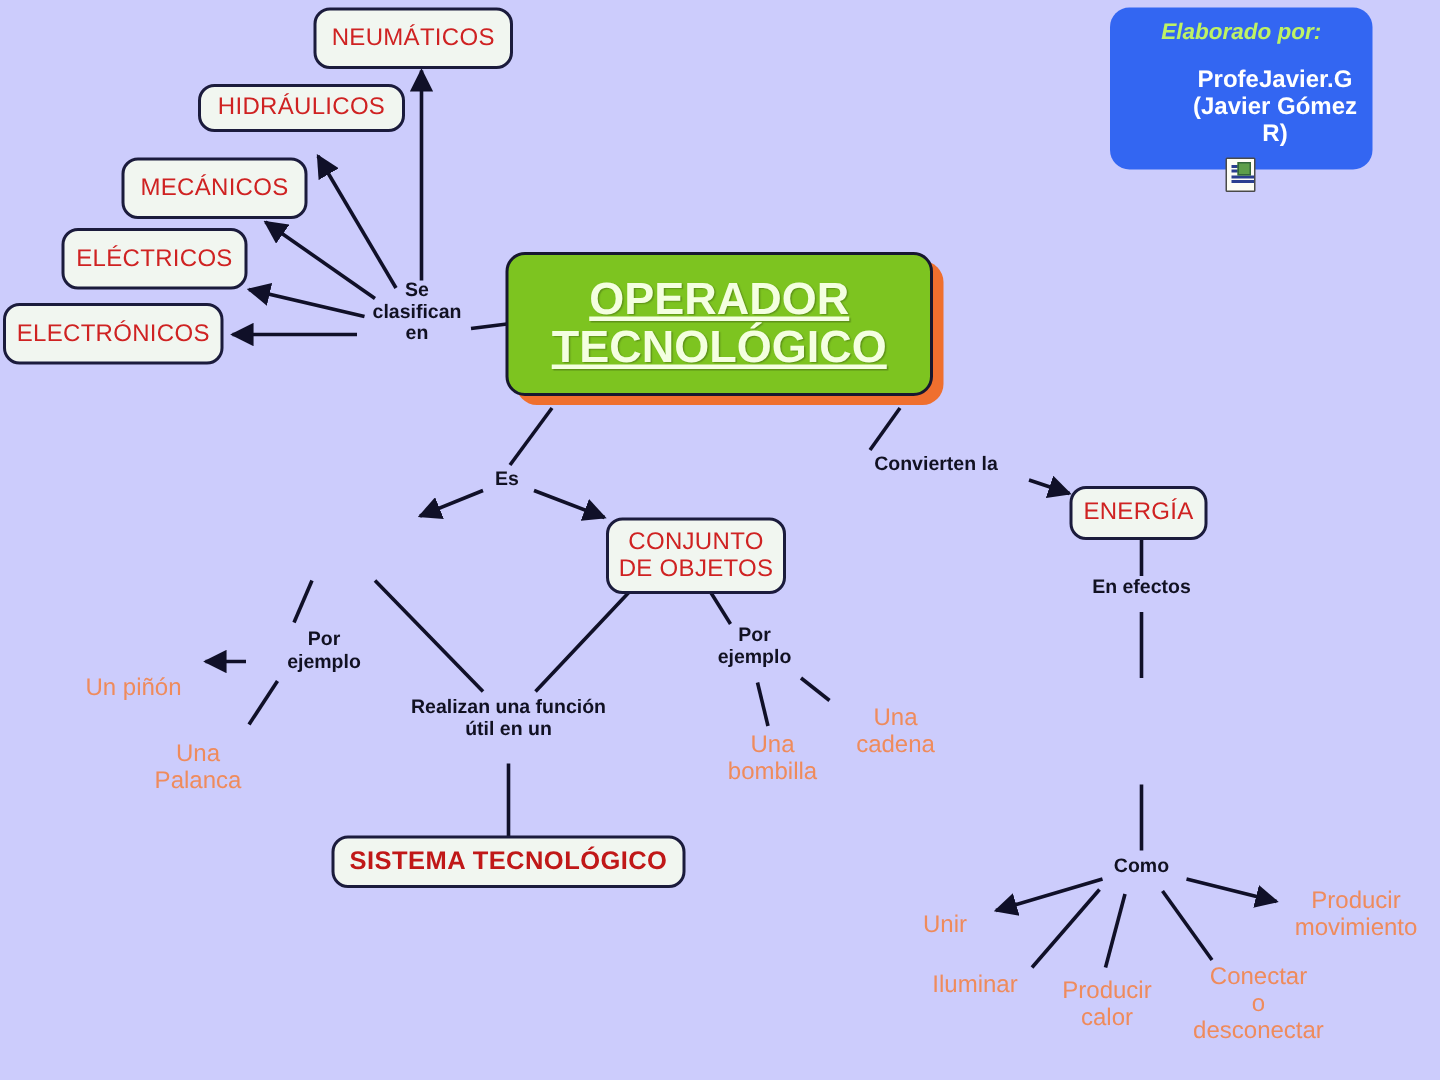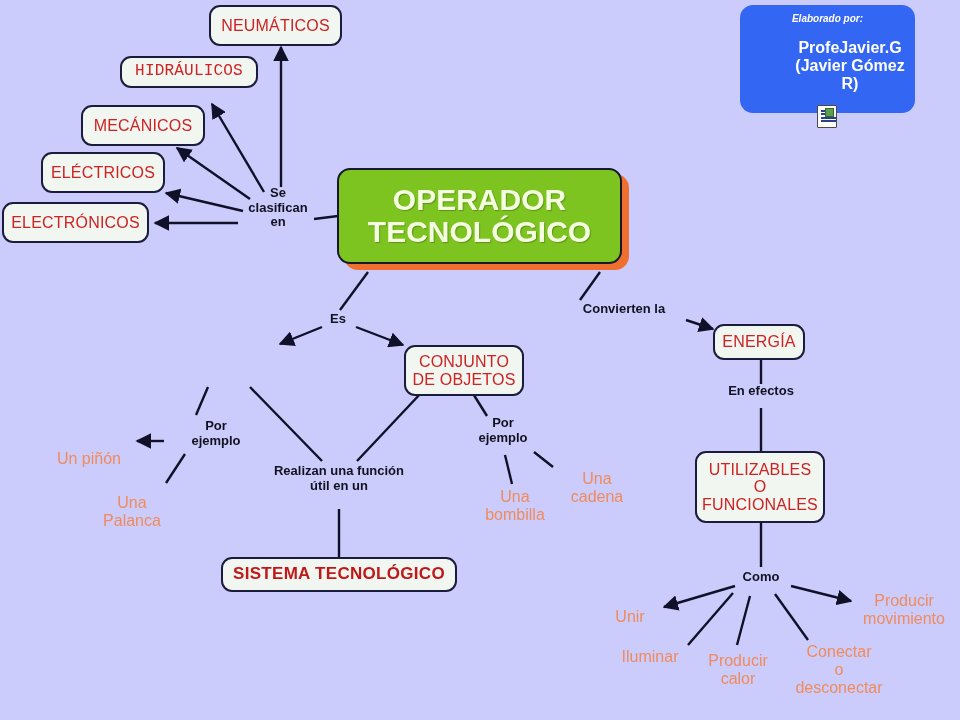--- a/index.html
+++ b/index.html
@@ -62,20 +62,21 @@
     color: #f4ffe0;
     font-weight: bold;
     font-size: 30px;
     line-height: 1.06;
     display: flex;
     align-items: center;
     justify-content: center;
     text-align: center;
     white-space: pre-line;
     text-shadow: 1px 1px 1px rgba(0,0,0,.25);
+    text-decoration: underline;
   }
 
   
   .linklabel {
     position: absolute;
     color: #111122;
     font-weight: bold;
     font-size: 13px;
     line-height: 1.12;
     text-align: center;
@@ -95,24 +96,24 @@
   
   #credit {
     position: absolute;
     box-sizing: border-box;
     background: #3366f2;
     border-radius: 13px;
     text-align: center;
     padding-top: 8px;
   }
   #credit .line1 {
-    color: #ffffff;
+    color: #bef264;
     font-style: italic;
     font-weight: bold;
-    font-size: 10px;
+    font-size: 15px;
   }
   #credit .line2, #credit .line3 {
     color: #ffffff;
     font-weight: bold;
     font-size: 16px;
     margin-left: 45px;
   }
   #credit .line2 { margin-top: 15px; }
   .doc-icon {
     position: absolute;
@@ -185,21 +186,21 @@
       <line x1="733" y1="593" x2="688" y2="645"></line>
       <line x1="750" y1="596" x2="737" y2="645"></line>
       <line x1="775" y1="594" x2="808" y2="640"></line>
       <line x1="791" y1="586" x2="851" y2="601" marker-end="url(#arrow)"></line>
     </g>
   </svg>
 
   <div class="node" style="left:209px; top:5px; width:133px; height:41px;">
     <span>NEUMÁTICOS</span>
   </div>
-  <div class="node" style="left:120px; top:56px; width:138px; height:32px;font-family:Liberation Mono, monospace;">
+  <div class="node" style="left:132px; top:56px; width:138px; height:32px;">
     <span>HIDRÁULICOS</span>
   </div>
   <div class="node" style="left:81px; top:105px; width:124px; height:41px;">
     <span>MECÁNICOS</span>
   </div>
   <div class="node" style="left:41px; top:152px; width:124px; height:41px;">
     <span>ELÉCTRICOS</span>
   </div>
   <div class="node" style="left:2px; top:202px; width:147px; height:41px;">
     <span>ELECTRÓNICOS</span>
@@ -254,25 +255,20 @@
   </div>
 
   <div class="linklabel" style="left:560px; top:302px; width:128px;">Convierten la</div>
 
   <div class="node" style="left:713px; top:324px; width:92px; height:36px;">
     <span>ENERGÍA</span>
   </div>
 
   <div class="linklabel" style="left:700px; top:384px; width:122px;">En efectos</div>
 
-  <div class="node" style="left:695px; top:451px; width:130px; height:72px;">
-    <span>UTILIZABLES
-O
-FUNCIONALES</span>
-  </div>
 
   <div class="linklabel" style="left:726px; top:570px; width:70px;">Como</div>
 
   <div class="example" style="left:600px; top:608px; width:60px;">Unir</div>
   <div class="example" style="left:608px; top:648px; width:84px;">Iluminar</div>
   <div class="example" style="left:700px; top:652px; width:76px;">Producir
 calor</div>
   <div class="example" style="left:785px; top:643px; width:108px;">Conectar
 o
 desconectar</div>

